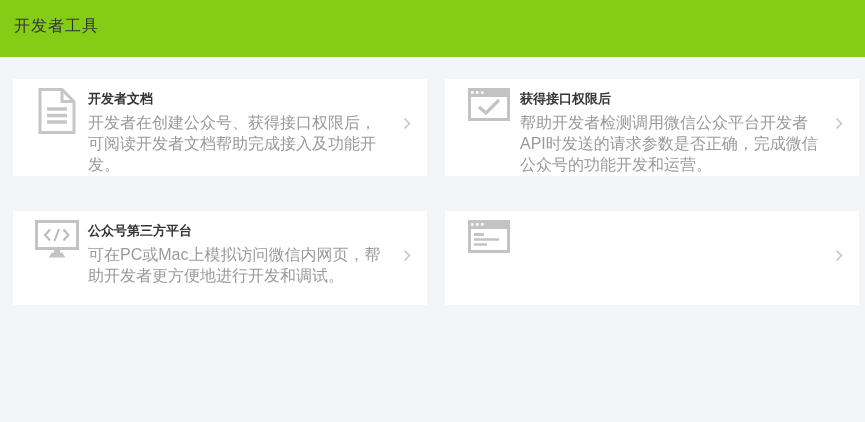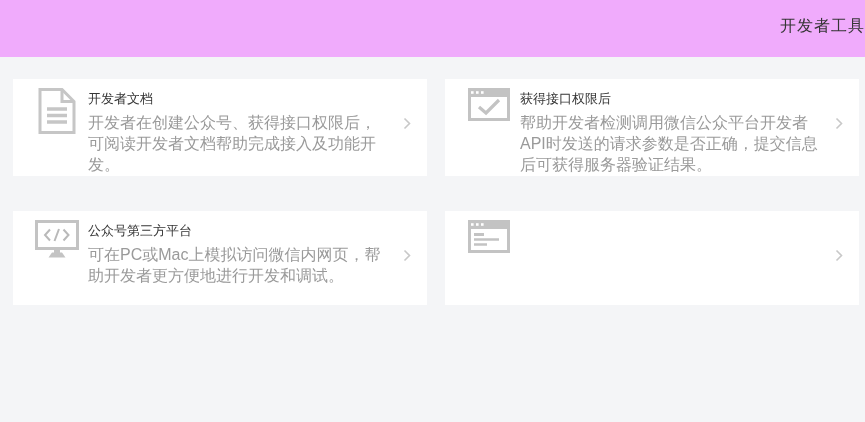--- a/index.html
+++ b/index.html
@@ -1,32 +1,32 @@
 <!DOCTYPE html>
 <html><head>
 <meta charset="utf-8">
 <style>
   * { margin:0; padding:0; box-sizing:border-box; }
   html, body { width:865px; height:422px; overflow:hidden; }
   body { font-family:"Liberation Sans", sans-serif; background:#f4f5f7; }
 
-  .header { height:57px; background:#f0abfc; padding:16px 0 0 14px;text-align:right; }
+  .header { height:57px; background:#84cc16; padding:16px 0 0 14px; }
   .page-title { font-size:16px; font-weight:400; color:#353535; letter-spacing:1px; }
 
   .content { padding:0 6px 0 13px; }
   .row { display:flex; gap:18px; }
   .row1 { margin-top:22px; } .row1 .card { height:97px; }
   .row2 { margin-top:35px; } .row2 .card { height:94px; }
   .row3 { margin-top:42px; } .row3 .card { height:73px; }
 
   .card { flex:1; background:#ffffff; position:relative; cursor:pointer; }
   .icon-box { position:absolute; left:20px; top:9px; width:48px; height:50px;
               display:flex; justify-content:center; align-items:flex-start; }
   .card-text { display:block; margin:11px 38px 0 75px; }
-  .card-title { display:block; font-size:13px; font-weight:400; color:#353535; line-height:18px; }
+  .card-title { display:block; font-size:13px; font-weight:700; color:#353535; line-height:18px; }
   .card-desc { display:block; margin-top:4px; font-size:16px; color:#9a9a9a;
                line-height:21px; max-width:305px; }
   .chevron { position:absolute; right:16px; top:37px; width:8px; height:13px; }
 </style>
 </head>
 <body>
 
 <div class="page">
 
   <header class="header">
@@ -62,21 +62,21 @@
             <rect x="1.5" y="1.5" width="39" height="30" fill="#ffffff" stroke="#c3c3c3" stroke-width="3"></rect>
             <rect x="0" y="0" width="42" height="9" fill="#c3c3c3"></rect>
             <rect x="3" y="3.2" width="2.6" height="2.6" fill="#ffffff"></rect>
             <rect x="8" y="3.2" width="2.6" height="2.6" fill="#ffffff"></rect>
             <rect x="13" y="3.2" width="2.6" height="2.6" fill="#ffffff"></rect>
             <path d="M11 19 L18 25 L31 12" fill="none" stroke="#c3c3c3" stroke-width="3.2"></path>
           </svg>
         </span>
         <span class="card-text">
           <span class="card-title">获得接口权限后</span>
-          <span class="card-desc">帮助开发者检测调用微信公众平台开发者API时发送的请求参数是否正确，提交信息后可获得服务器验证结果。</span>
+          <span class="card-desc">帮助开发者检测调用微信公众平台开发者API时发送的请求参数是否正确，完成微信公众号的功能开发和运营。</span>
         </span>
         <span class="chevron">
           <svg width="8" height="13" viewBox="0 0 8 13">
               <path d="M1.5 1.5 L6.5 6.5 L1.5 11.5" stroke="#c8c8c8" stroke-width="1.6" fill="none"></path>
             </svg>
         </span>
       </div>
 
     </div>
 

